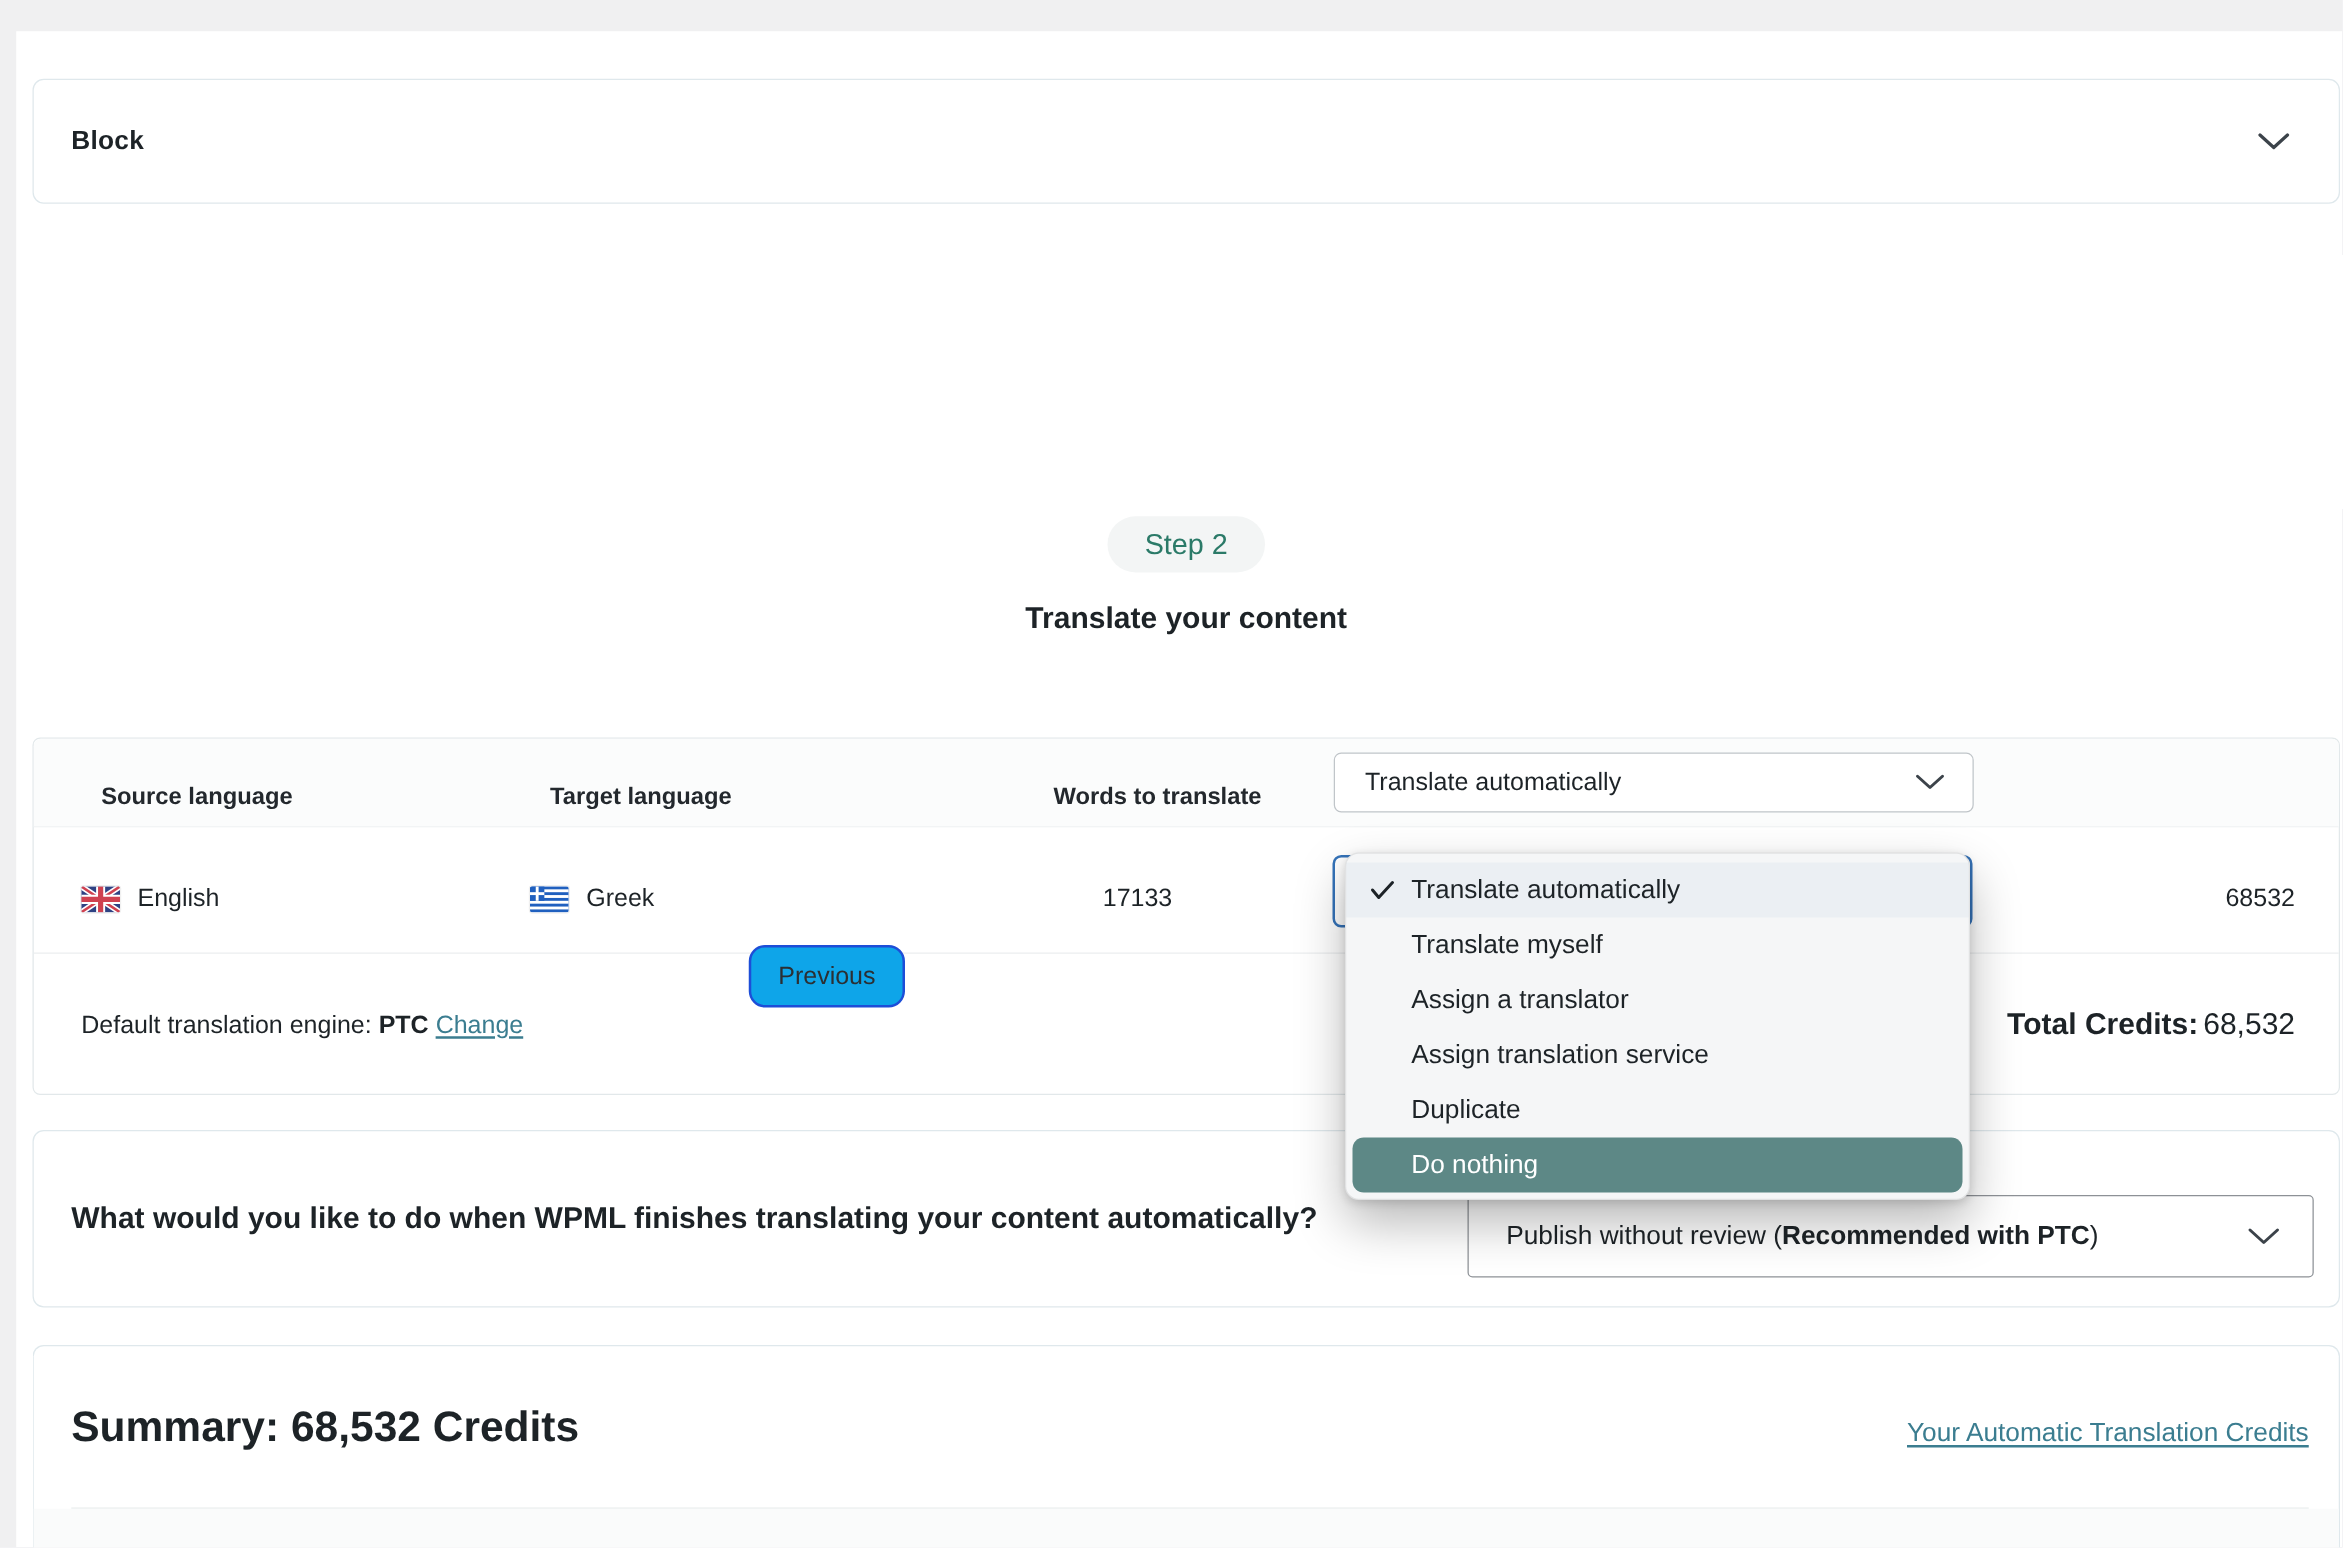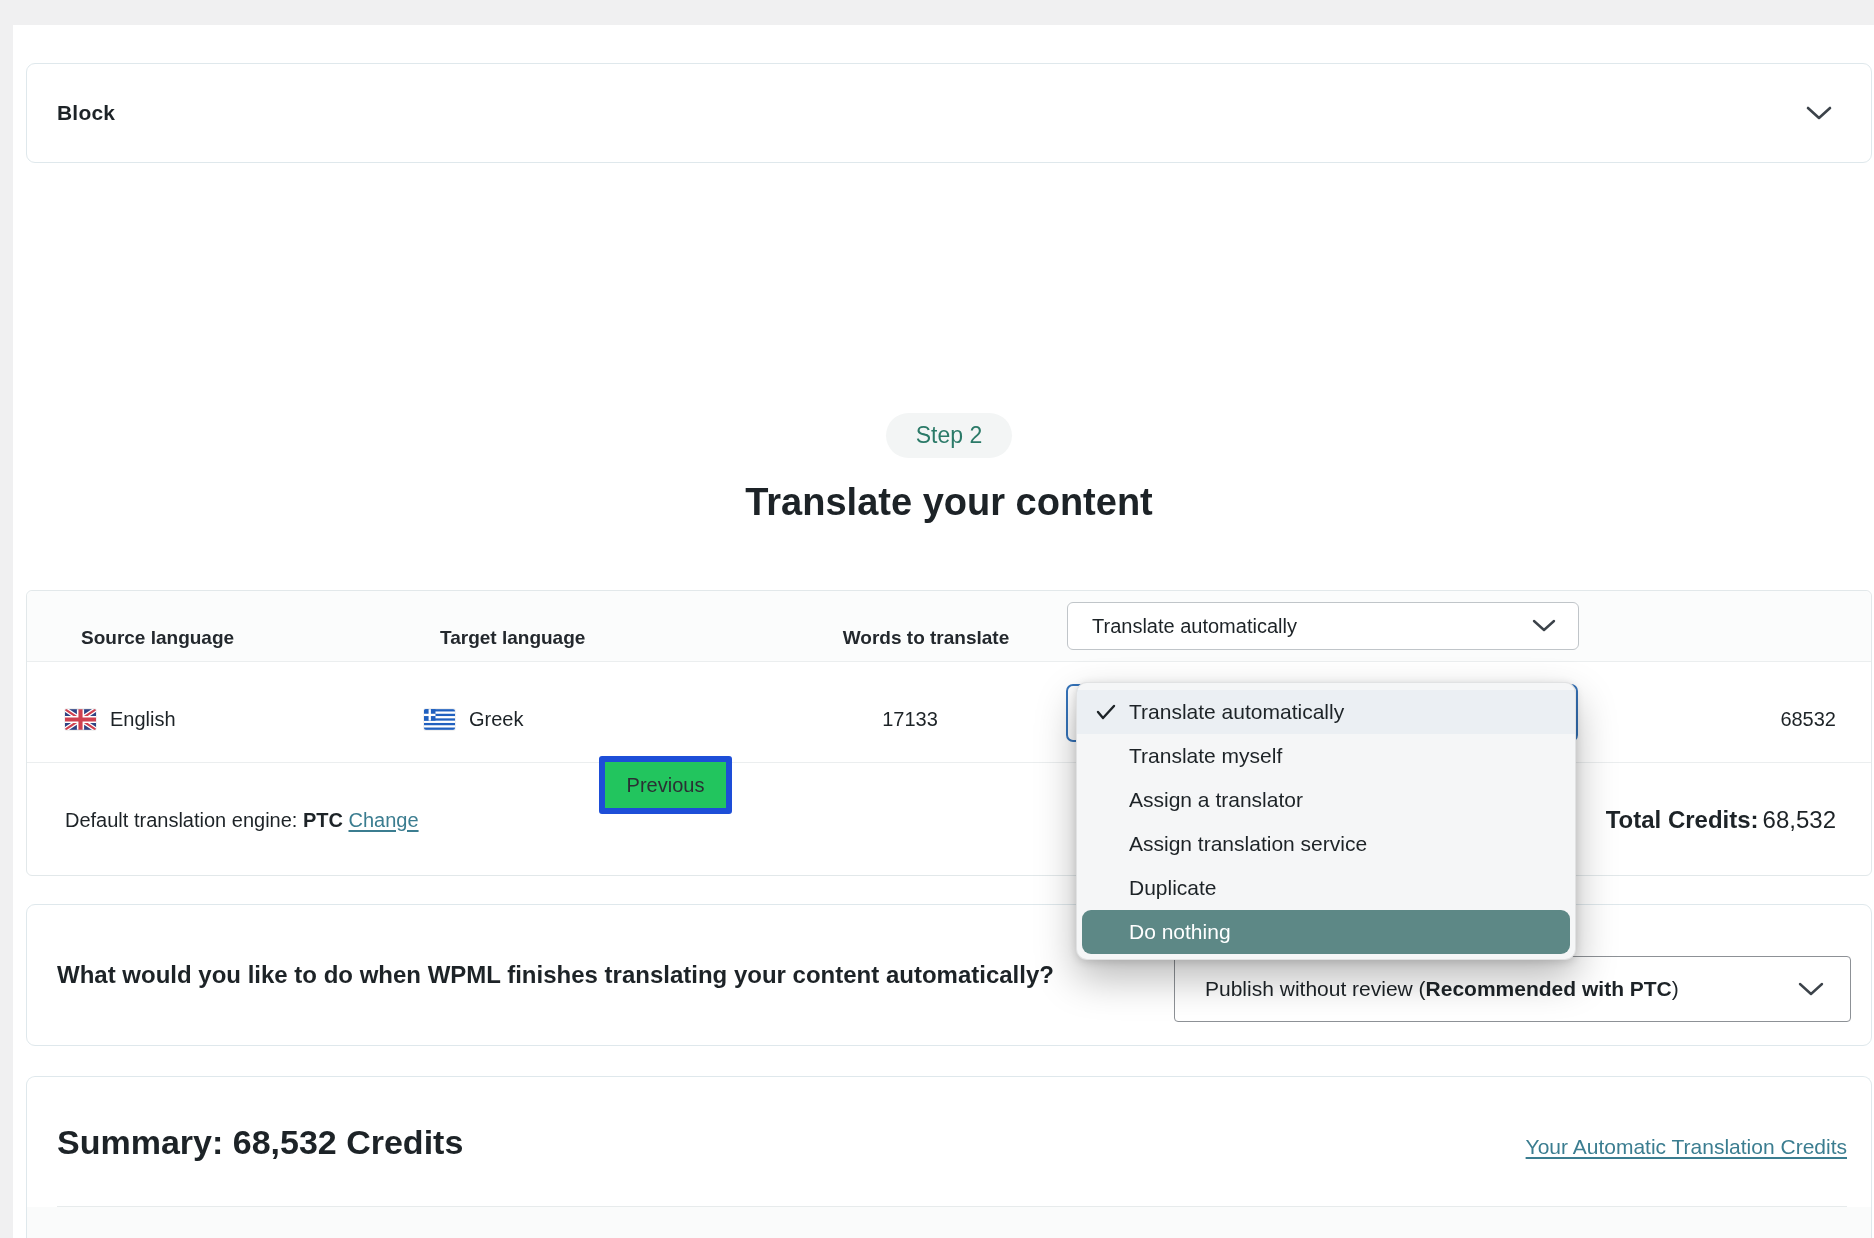--- a/index.html
+++ b/index.html
@@ -19,21 +19,21 @@
   .vdivider{width:1px;height:70px;background:#e6ebed;margin-right:31px;}
   .detect-row{display:flex;align-items:center;font-size:20px;}
   .help-badge{display:inline-flex;align-items:center;justify-content:center;width:23px;height:23px;border:1.6px solid #6c7176;border-radius:50%;font-size:14px;font-weight:700;color:#50575e;margin:0 8px 0 10px;box-sizing:border-box;}
   .colon{margin:0 10px 0 2px;}
   .status-bold{font-weight:700;margin-right:16px;}
   a.link, .link{color:#3b7d90;text-decoration:underline;text-underline-offset:3px;cursor:pointer;}
   .paren{color:#1d2327;}
 
   
   #step-badge{position:absolute;left:886px;top:413px;width:126px;height:45px;border-radius:23px;background:#f3f5f5;color:#2b7a68;font-size:23px;display:flex;align-items:center;justify-content:center;}
-  #step-heading{position:absolute;left:26px;top:481px;width:1846px;text-align:center;font-size:38px;font-weight:700;}
+  #step-heading{position:absolute;left:26px;top:481px;width:1846px;text-align:center;font-size:24px;font-weight:700;}
 
   
   #table{position:absolute;left:26px;top:590px;width:1846px;height:286px;background:#fff;border:1px solid #e2e8ea;border-radius:6px;box-sizing:border-box;}
   .thead{position:relative;height:70px;background:#fbfcfc;border-bottom:1px solid #ebeeef;border-radius:6px 6px 0 0;font-size:19px;font-weight:600;color:#23282d;}
   .th{position:absolute;top:12px;height:70px;display:flex;align-items:center;margin-left:16px;}
   .th-source{left:38px;}
   .th-target{left:397px;}
   .th-words{left:758px;width:250px;justify-content:center;}
   .th-credits{right:30px;}
   .hdr-select{position:absolute;left:1040px;top:11px;width:512px;height:48px;border:1px solid #c0c5c9;border-radius:6px;background:#fff;display:flex;align-items:center;padding:0 22px 0 24px;box-sizing:border-box;font-size:20px;font-weight:400;color:#1d2327;cursor:pointer;}
@@ -42,21 +42,21 @@
   .td-source{left:38px;}
   .td-target{left:397px;}
   .td-words{left:758px;width:250px;justify-content:center;}
   .td-credits{right:35px;}
   .flag{display:block;width:31px;height:21px;border-radius:2px;margin-right:14px;box-shadow:0 0 0 1px rgba(0,0,0,0.06);}
   .tfoot{position:relative;height:114px;display:flex;align-items:center;justify-content:space-between;padding:0 35px 0 38px;font-size:20px;}
   .tfoot .total{font-size:24px;}
   .total-label{font-weight:700;margin-right:4px;}
 
   
-  #previous-btn{position:absolute;left:599px;top:756px;width:121px;height:46px;background:#22c55e;border:6px solid #1d4ed8;border-radius:3px;display:flex;align-items:center;justify-content:center;font-size:20px;color:#2b2f33;z-index:5;cursor:pointer;}
+  #previous-btn{position:absolute;left:599px;top:756px;width:121px;height:46px;background:#0ea5e9;border:2px solid #1d4ed8;border-radius:13px;display:flex;align-items:center;justify-content:center;font-size:20px;color:#2b2f33;z-index:5;cursor:pointer;}
 
   
   #question-panel{top:904px;height:142px;display:flex;align-items:center;padding:0 30px;}
   .question-text{font-size:24px;font-weight:700;max-width:1120px;}
   #publish-select{position:absolute;left:1174px;top:956px;width:677px;height:66px;background:#fff;border:1px solid #8d9196;border-radius:4px;display:flex;align-items:center;padding:0 26px 0 30px;box-sizing:border-box;font-size:21px;z-index:8;cursor:pointer;}
   #publish-select .bold{font-weight:700;}
   #publish-select .chev{margin-left:auto;}
 
   
   #summary-panel{top:1076px;height:184px;border-radius:9px 9px 0 0;border-bottom:none;}

